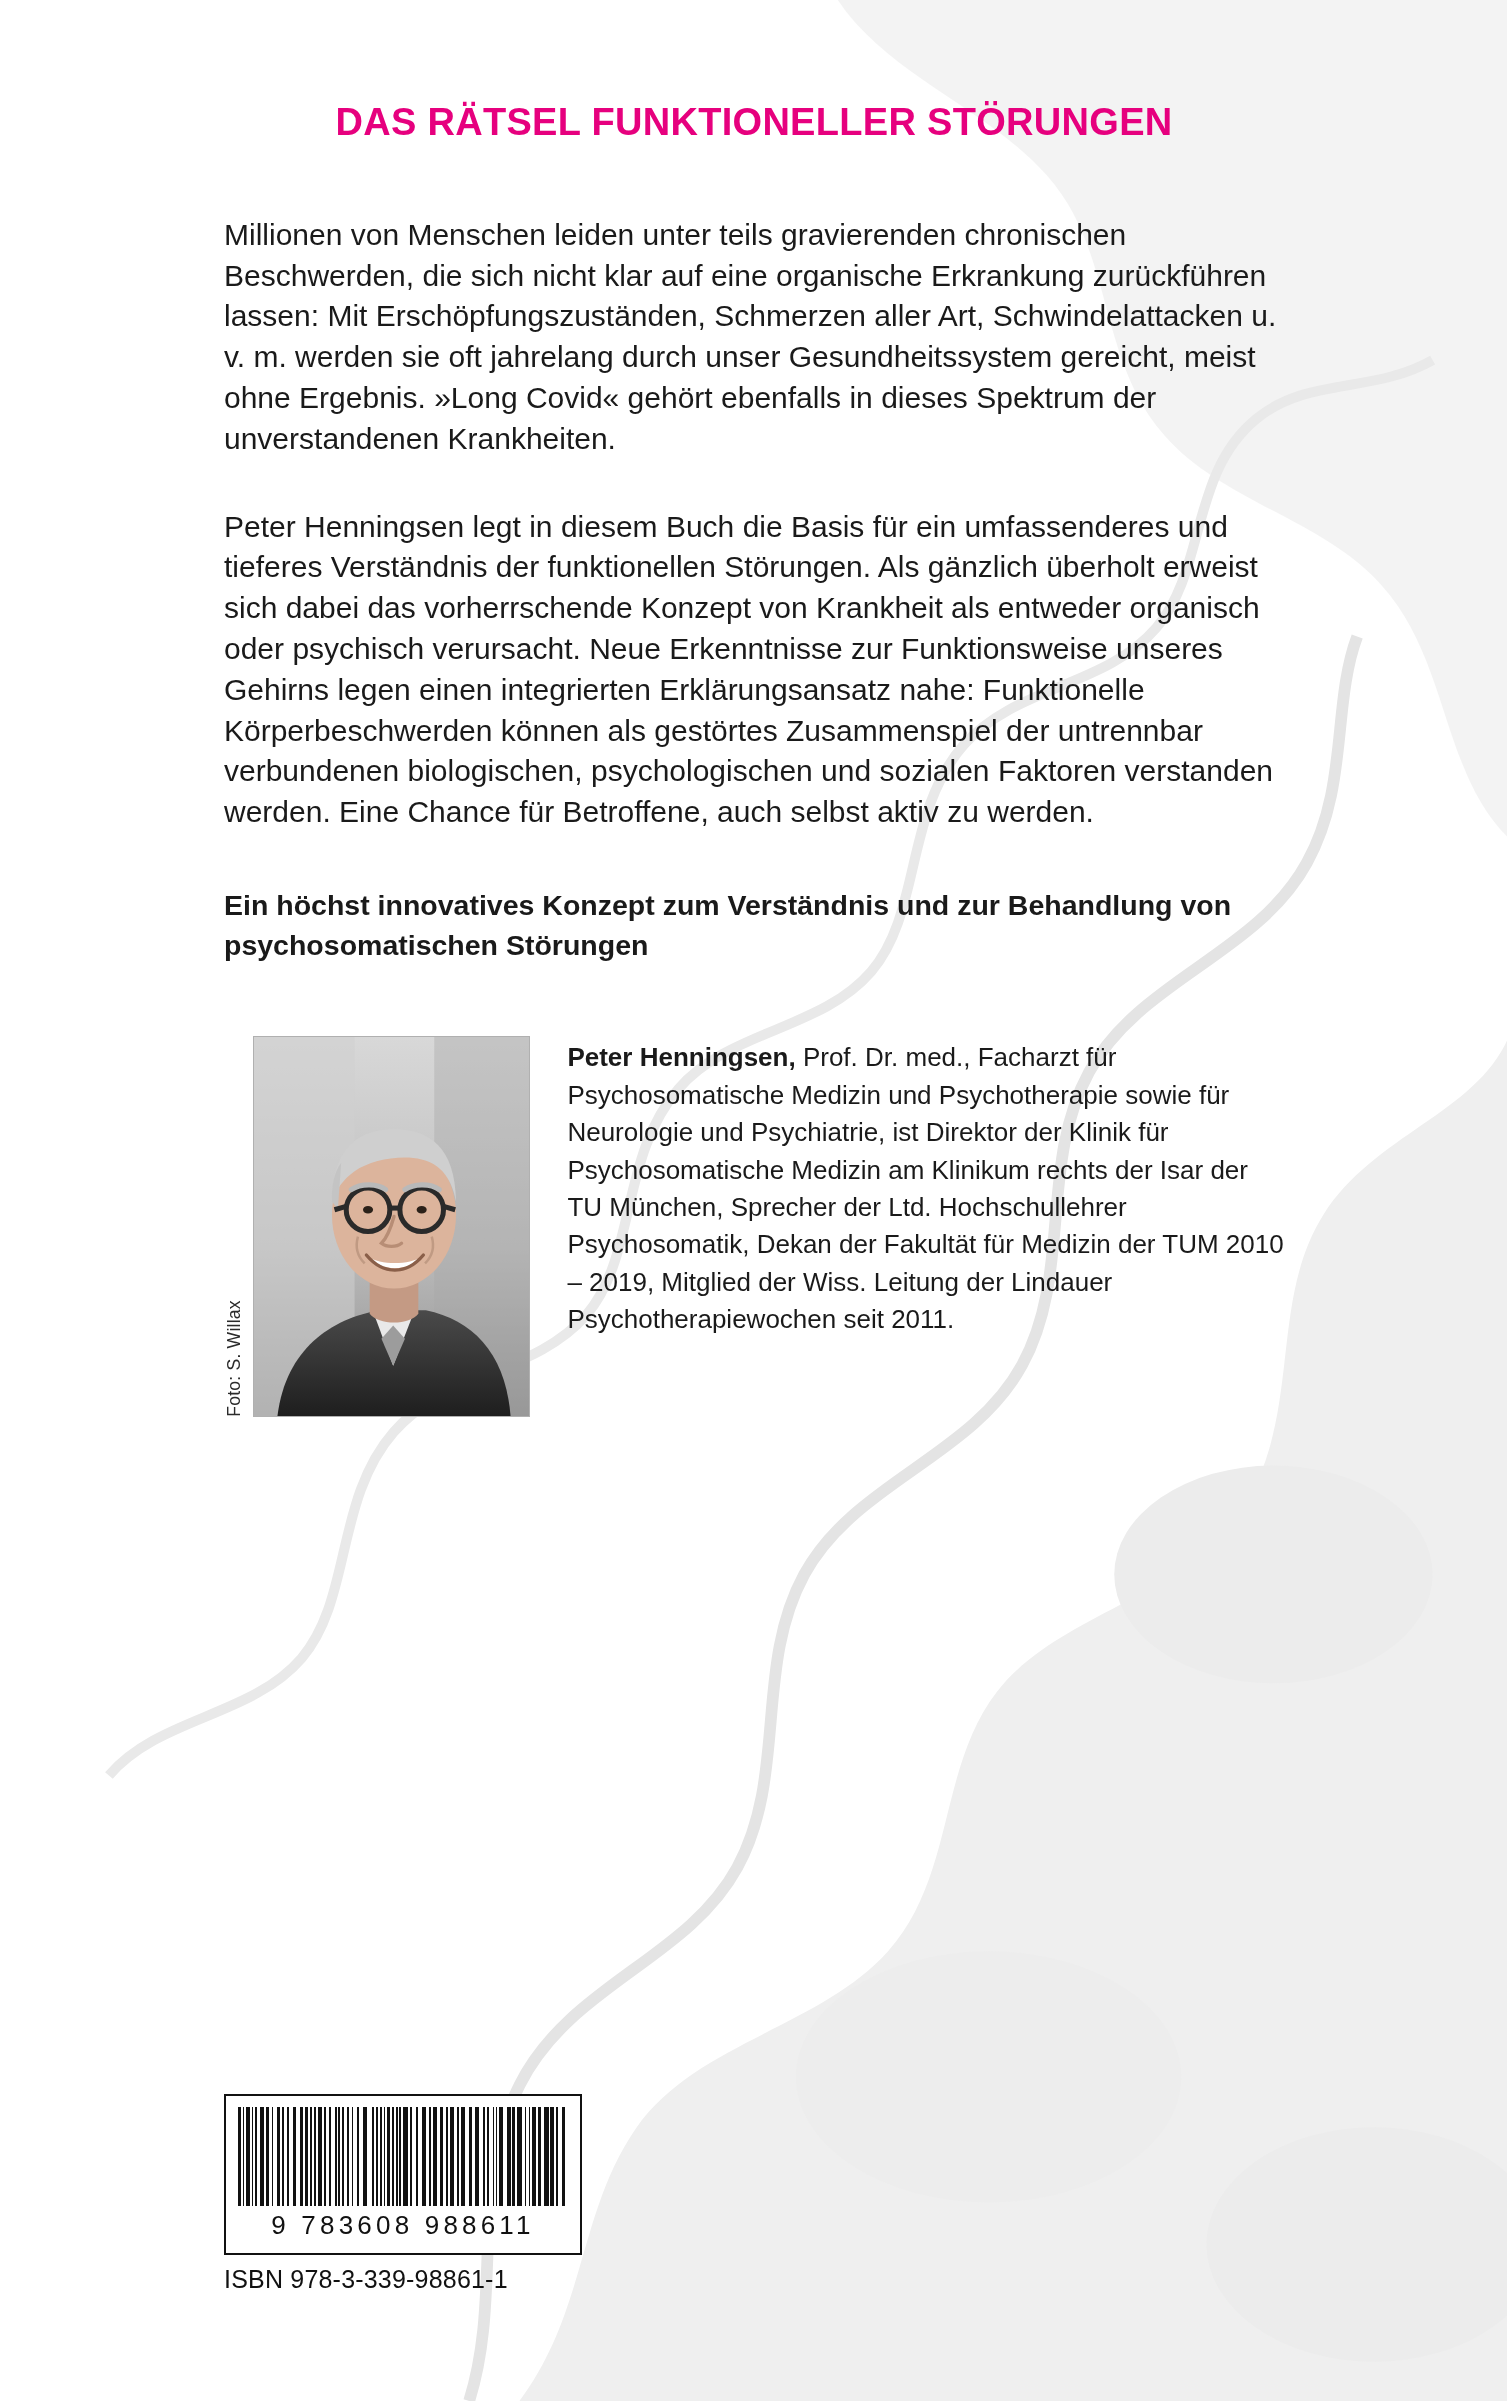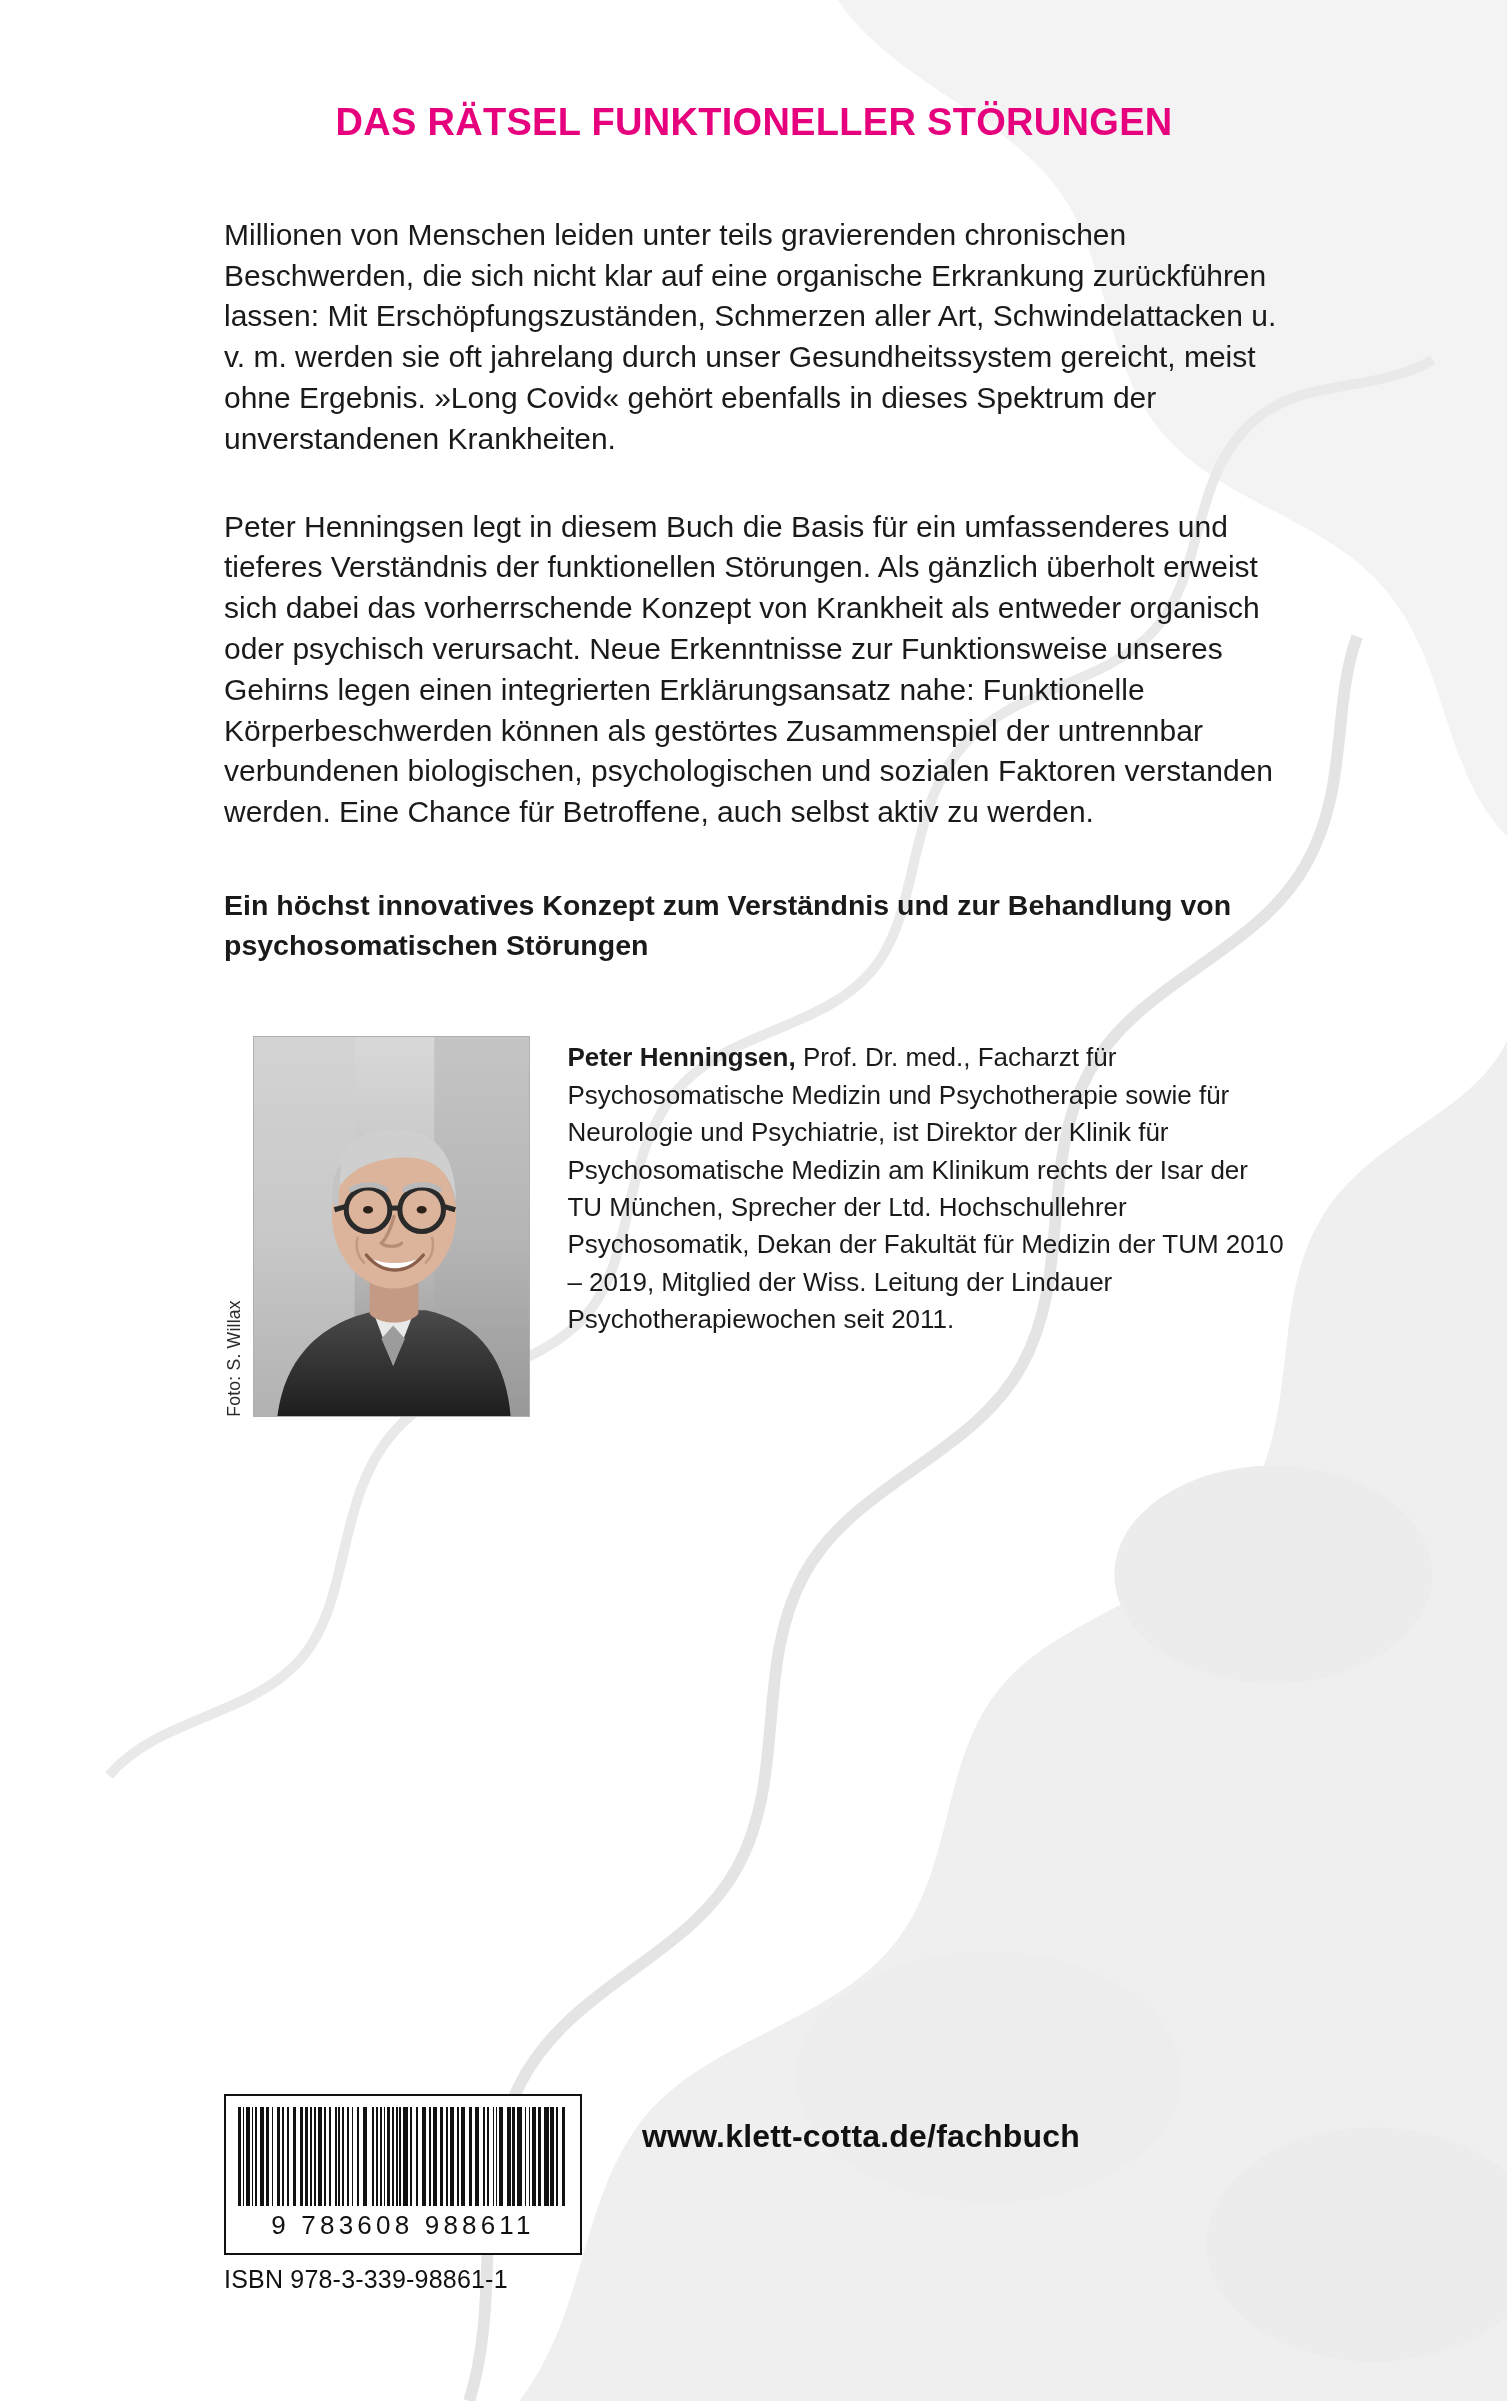--- a/index.html
+++ b/index.html
@@ -387,20 +387,19 @@
             <span style="width: 1.7px;"></span>
             <span style="width: 4.2px; background: transparent;"></span>
             <span style="width: 3.4px;"></span>
             <span style="width: 3.4px; background: transparent;"></span>
           </div>
         <div class="barcode-digits">9 783608 988611</div>
       </div>
       <div class="isbn">ISBN 978-3-339-98861-1</div>
     </div>
     <div class="publisher-col">
-      <div class="publisher-url">www.klett-cotta.de/fachbuch</div>
       <div class="newsletter">
       </div>
     </div>
   </div>
 
 </div>
 
 
 </body></html>

